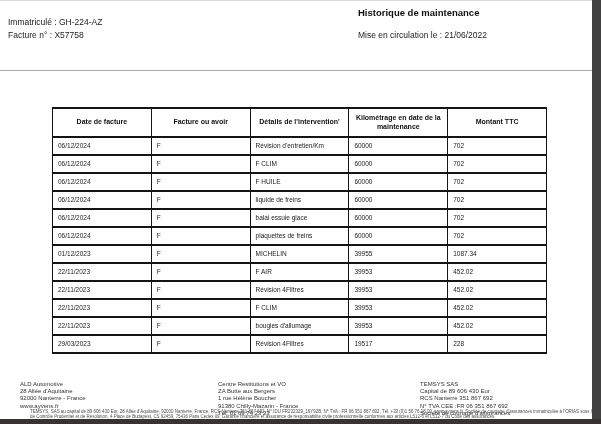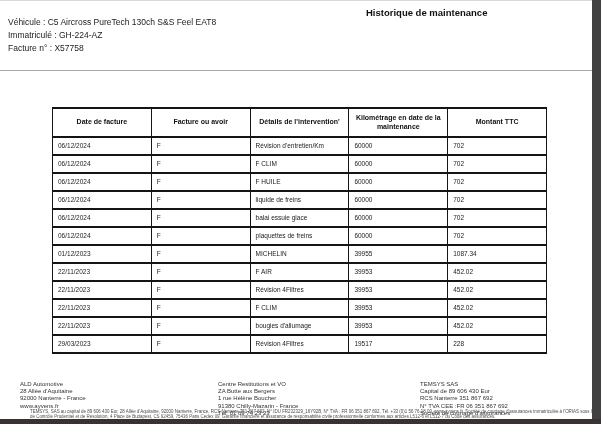--- a/index.html
+++ b/index.html
@@ -6,21 +6,21 @@
   body{
     width:601px;height:424px;position:relative;overflow:hidden;
     background:#ffffff;font-family:"Liberation Sans",sans-serif;color:#1a1a1a;
   }
   .top-edge{position:absolute;top:0;left:0;width:100%;height:1px;background:#d9d9d9;}
   .right-bar{position:absolute;top:0;right:0;width:9px;height:100%;background:#414141;}
   .bottom-bar{position:absolute;bottom:0;left:0;width:100%;height:5px;background:#3a3231;}
 
   .vehicle-info{position:absolute;left:8px;top:16px;font-size:8.5px;line-height:13px;color:#1c1c1c;}
   .maint-info{position:absolute;left:358px;top:6px;font-size:8.5px;line-height:13px;color:#1c1c1c;}
-  .maint-title{font-weight:bold;font-size:9.5px;color:#111;margin:0 0 10px 8px;}
+  .maint-title{font-weight:bold;font-size:9.5px;color:#111;margin:0 0 10px 0;}
   .separator{position:absolute;top:70px;left:0;width:592px;height:1px;background:#a8a8a8;}
 
   table.maint-table{
     position:absolute;left:52px;top:107px;width:495px;
     border-collapse:collapse;table-layout:fixed;
   }
   .maint-table th{
     border:1px solid #141414;border-top:2px solid #141414;border-bottom:2px solid #141414;
     font-size:7px;font-weight:bold;text-align:center;vertical-align:middle;
     padding:5px 6px;line-height:8.5px;color:#111;
@@ -43,27 +43,27 @@
     transform:scale(0.74);transform-origin:0 0;
   }
   .fine-line{white-space:nowrap;overflow:hidden;}
 </style>
 </head>
 <body>
 
 <div class="top-edge"></div>
 
 <div class="vehicle-info">
-  <div>Véhicule : C5 Aircross PureTech 130ch S&amp;S Feel EAT8</div>
   <div>Immatriculé : GH-224-AZ</div>
   <div>Facture n° : X57758</div>
 </div>
 
 <div class="maint-info">
   <div class="maint-title">Historique de maintenance</div>
+  <div>Mise en circulation le : 21/06/2022</div>
 </div>
 
 <div class="separator"></div>
 
 <table class="maint-table">
   <thead>
     <tr>
         <th>Date de facture</th>
         <th>Facture ou avoir</th>
         <th>Détails de l'intervention'</th>

